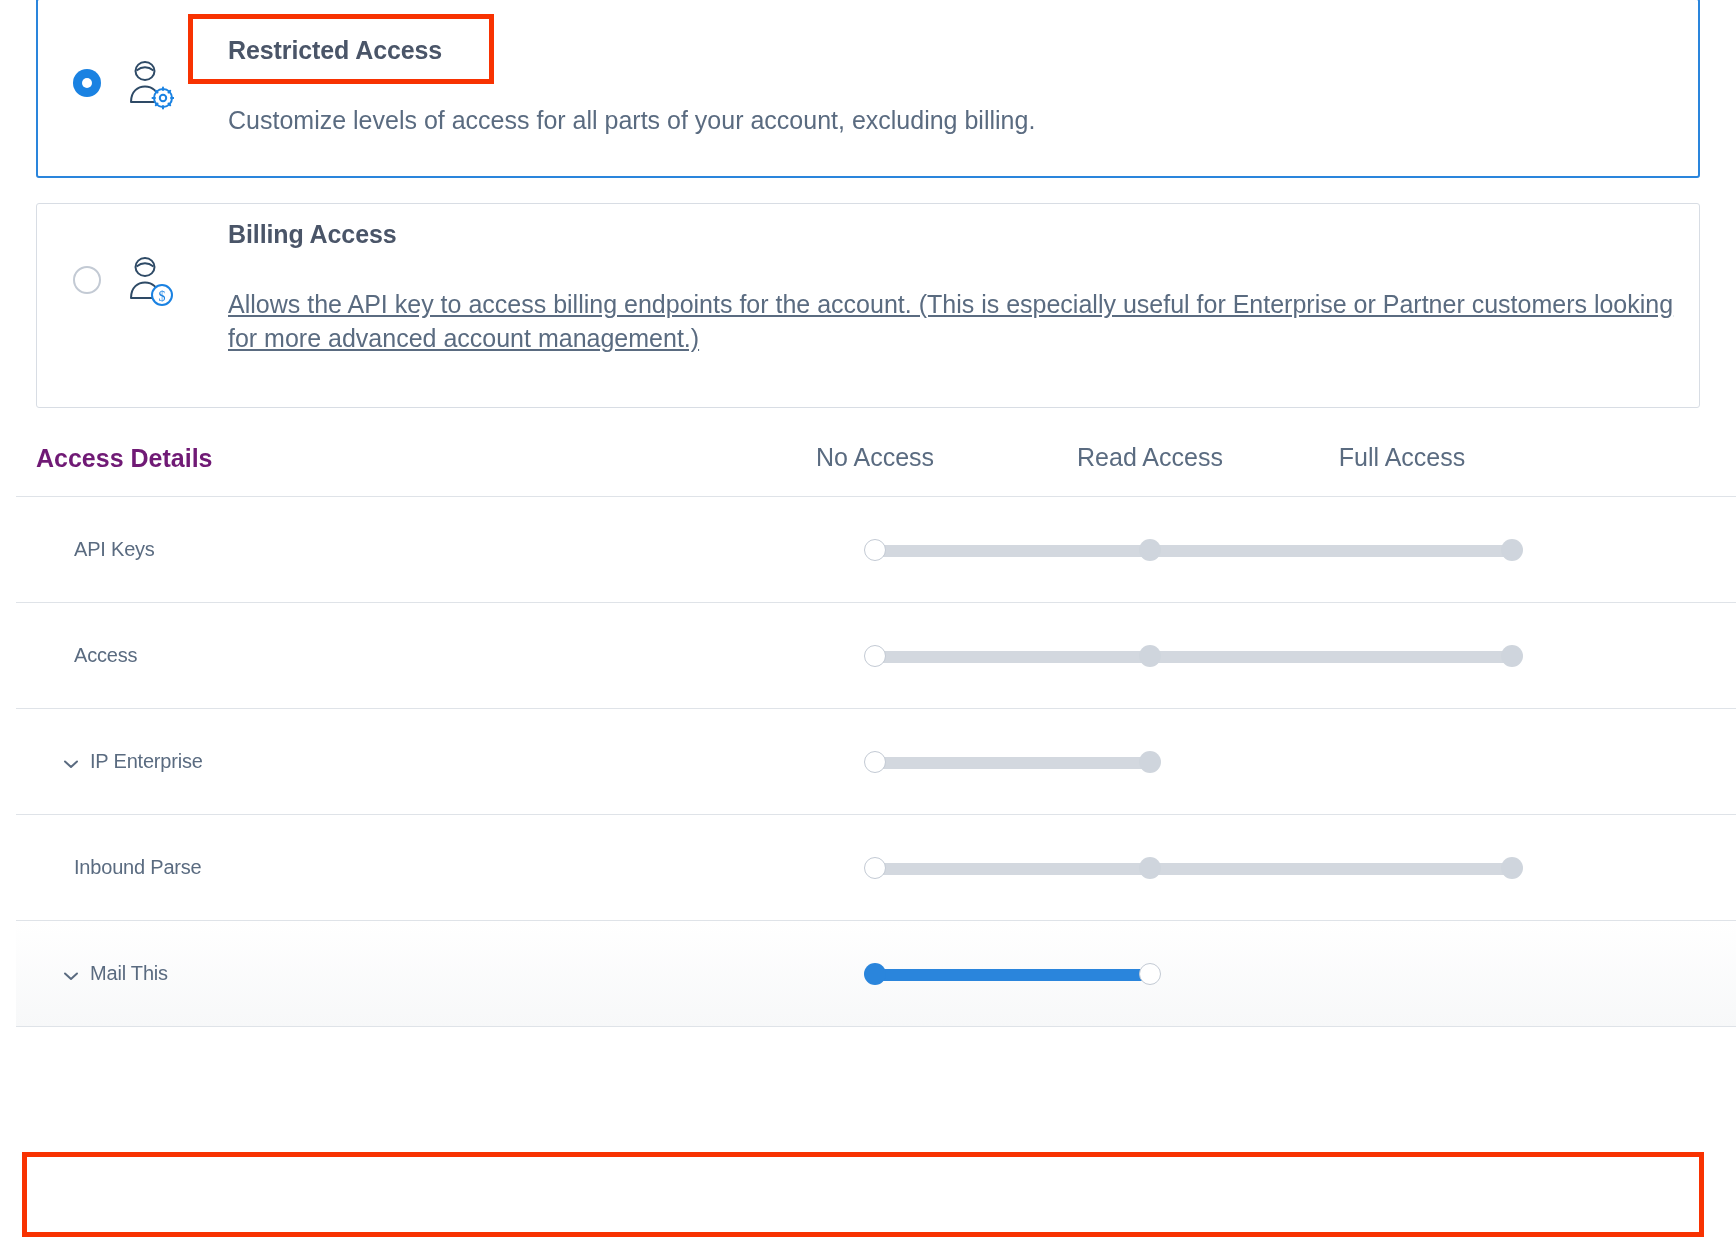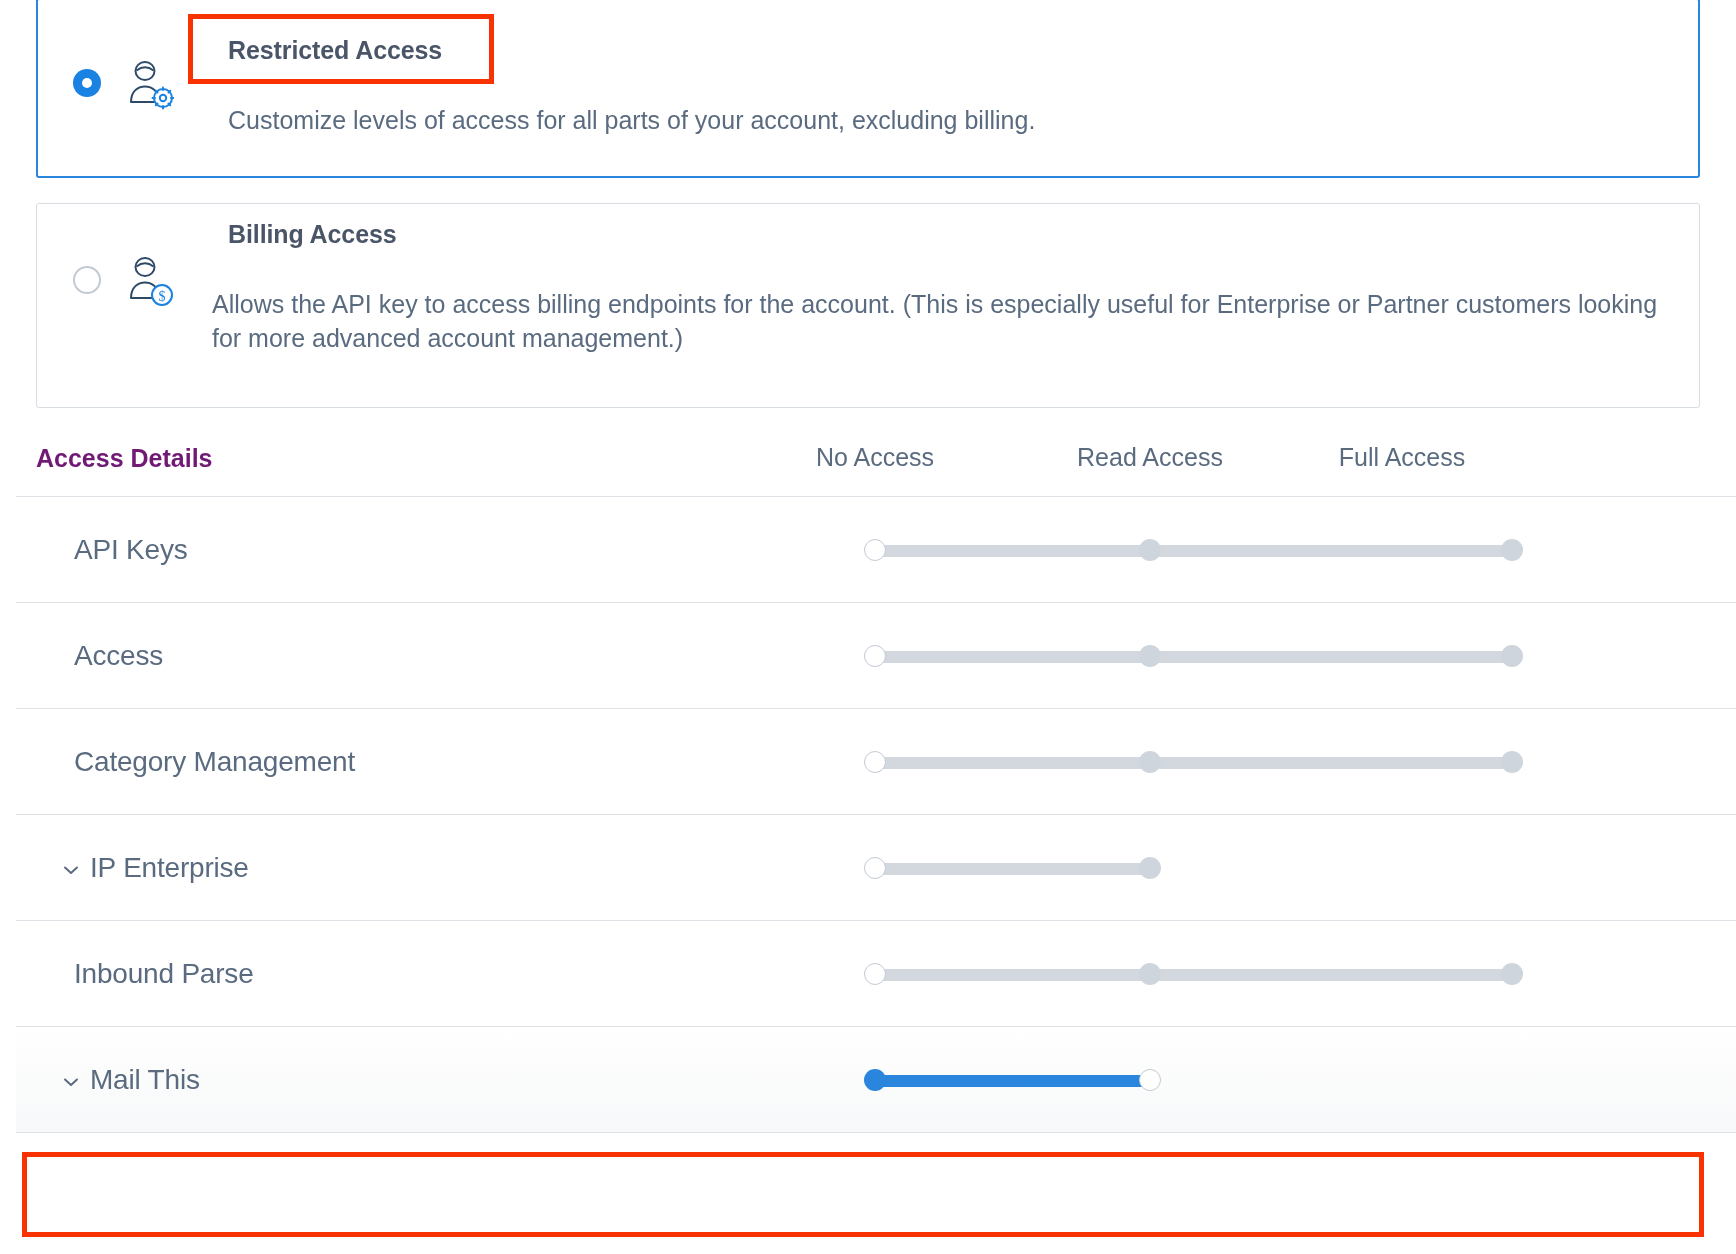--- a/index.html
+++ b/index.html
@@ -95,21 +95,21 @@
   .opt-desc {
     position: absolute;
     font-size: 25px;
     font-weight: 400;
     color: #5a6b80;
     line-height: 34px;
   }
   #title-restricted { left: 228px; top: 36px; }
   #desc-restricted  { left: 228px; top: 103px; width: 1400px; }
   #title-billing    { left: 228px; top: 220px; }
-  #desc-billing     { left: 212px; top: 287px; width: 1480px; }
+  #desc-billing     { left: 228px; top: 287px; width: 1480px; text-decoration: underline; }
 
   
   #access-details-title {
     position: absolute;
     left: 36px;
     top: 444px;
     font-size: 25px;
     font-weight: bold;
     color: #701a75;
     white-space: nowrap;
@@ -140,21 +140,21 @@
     border-bottom: 1px solid #dfe3e8;
     display: flex;
     align-items: center;
   }
   .row.shaded {
     background: linear-gradient(to bottom, #ffffff 0%, #f7f8f9 100%);
   }
   .row-label {
     position: absolute;
     left: 58px;
-    font-size: 28px;
+    font-size: 20px;
     font-weight: 400;
     color: #5a6b80;
     white-space: nowrap;
     letter-spacing: -0.2px;
   }
   .row.has-chevron .row-label { left: 74px; }
   .chevron {
     position: absolute;
     left: 44px;
     top: 50%;
@@ -291,29 +291,20 @@
       </div>
       <div class="row">
         <span class="row-label">Access</span>
         <div class="slider" style="left: 859px; width: 637px;">
           <div class="track"></div>
           <div class="knob empty" style="left: 0%;"></div>
           <div class="knob filled" style="left: 43.1711%;"></div>
           <div class="knob filled" style="left: 100%;"></div>
         </div>
       </div>
-      <div class="row">
-        <span class="row-label">Category Management</span>
-        <div class="slider" style="left: 859px; width: 637px;">
-          <div class="track"></div>
-          <div class="knob empty" style="left: 0%;"></div>
-          <div class="knob filled" style="left: 43.1711%;"></div>
-          <div class="knob filled" style="left: 100%;"></div>
-        </div>
-      </div>
       <div class="row has-chevron">
         <span class="chevron"><svg width="22" height="22" viewBox="0 0 22 22" fill="none">
             <path d="M5 8.5 L11 14 L17 8.5" stroke="#5a6b80" stroke-width="2" stroke-linecap="round" stroke-linejoin="round"></path>
           </svg></span>
         <span class="row-label">IP Enterprise</span>
         <div class="slider" style="left: 859px; width: 275px;">
           <div class="track"></div>
           <div class="knob empty" style="left: 0%;"></div>
           <div class="knob filled" style="left: 100%;"></div>
         </div>

